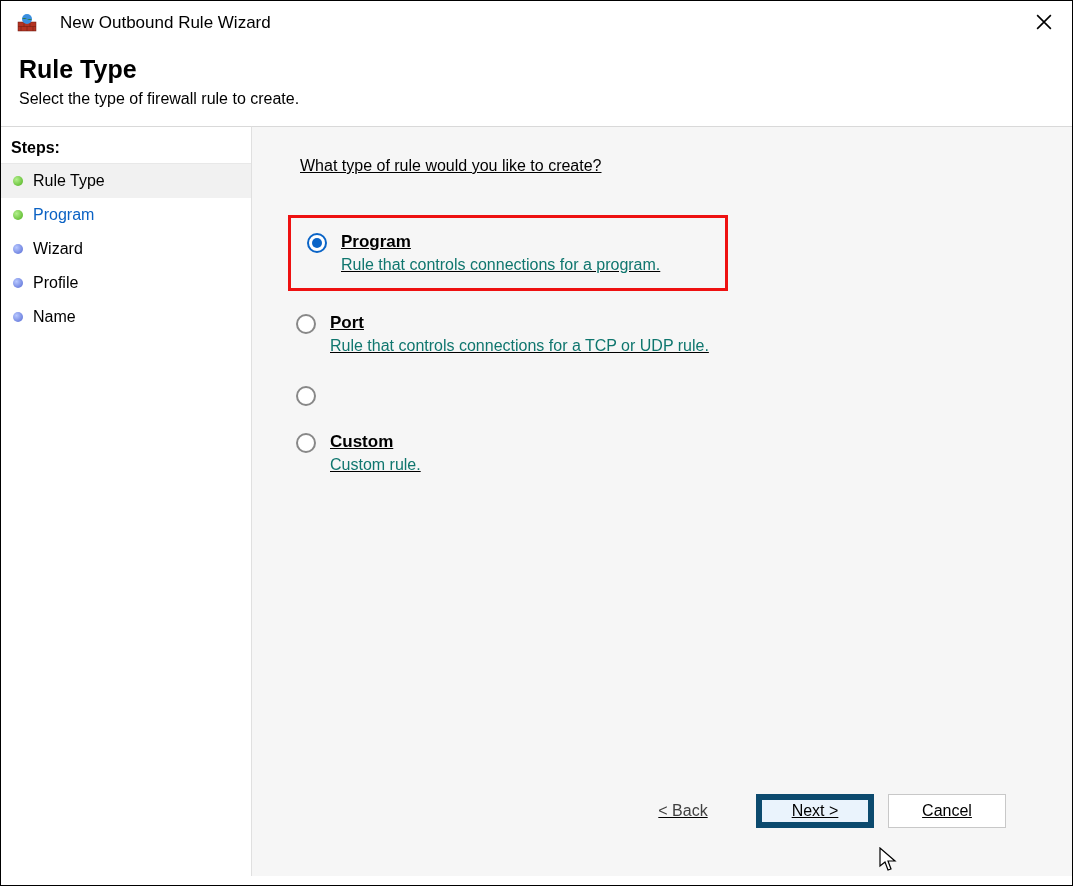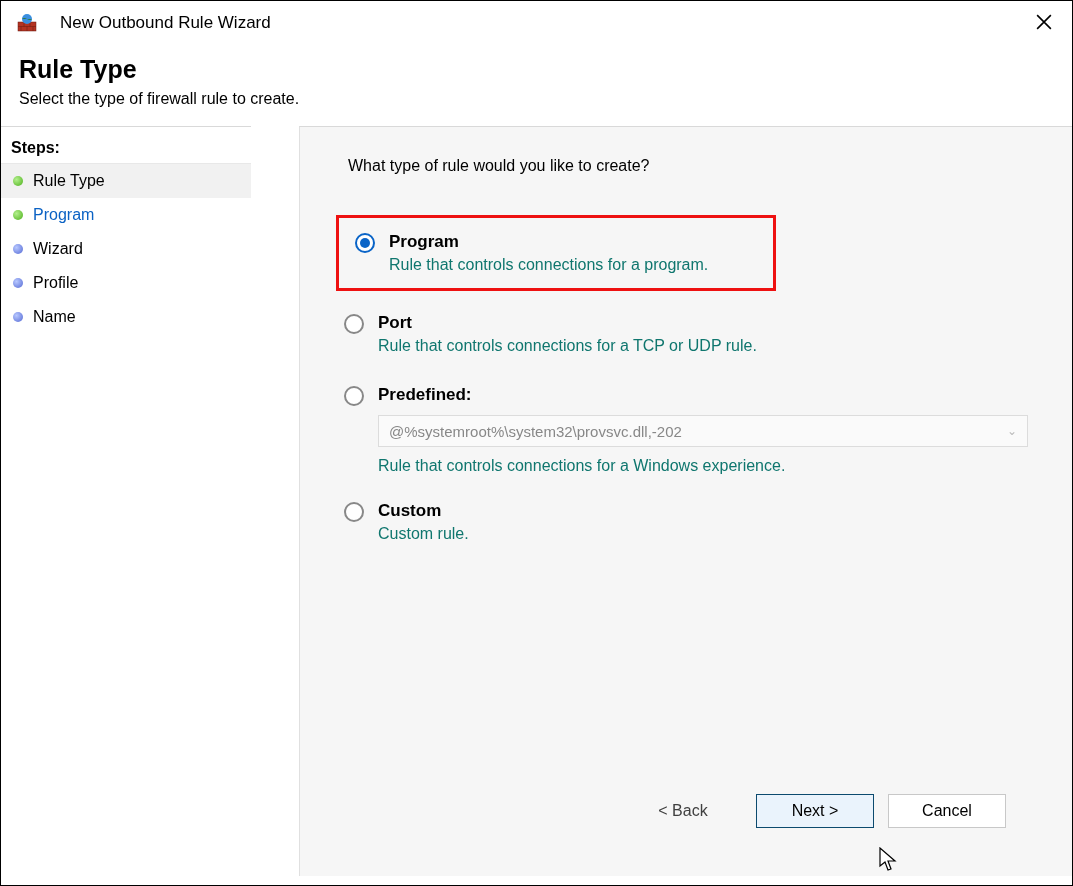--- a/index.html
+++ b/index.html
@@ -18,21 +18,21 @@
   }
   .titlebar-left { display:flex; align-items:center; gap:23px; }
   .app-icon { width:20px; height:20px; }
   .title-text { font-size:17px; }
   .close-x { font-size:20px; line-height:1; padding:4px 8px; cursor:default; }
   
   .heading-area { padding:10px 18px 18px 18px; }
   .page-title { font-size:25px; font-weight:700; margin:0 0 6px 0; }
   .page-subtitle { font-size:16px; margin:0; }
   
-  .split { display:flex; height:calc(886px - 44px - 92px);gap:48px; }
+  .split { display:flex; height:calc(886px - 44px - 92px); }
   .sidebar {
     width:250px; flex:0 0 250px;
     border-top:1px solid #d9d9d9;
     padding:10px 0 0 0; background:#fff;
   }
   .steps-header {
     font-weight:700; padding:2px 10px 6px 10px; font-size:16px;
     border-bottom:1px solid #e8e8e8;
   }
   .step-item {
@@ -42,21 +42,21 @@
   .step-item.current { background:#f1f1f1; }
   .step-item.link { color:#0b62c4; }
   .bullet { width:10px; height:10px; border-radius:50%; flex:0 0 10px; }
   .bullet.green { background: radial-gradient(circle at 35% 35%, #b3f08d, #4caf1a); }
   .bullet.blue  { background: radial-gradient(circle at 35% 35%, #b8c8ff, #5469d4); }
   
   .content {
     flex:1; background:#f6f6f6;
     border-top:1px solid #d9d9d9; border-left:1px solid #e0e0e0;
     padding:30px 36px 20px 36px; position:relative;
-    display:flex; flex-direction:column;
+    display:flex; flex-direction:column;text-decoration:underline;
   }
   .prompt { font-size:16px; margin-bottom:40px; padding-left:12px; }
   .options { flex:1; }
   .option-row { display:flex; align-items:flex-start; gap:14px; padding:4px 8px; margin-bottom:22px; }
   .highlight-box { border:3px solid #e11; padding:10px 8px 10px 8px; margin:0 0 18px 0; width:440px;}
   .highlight-box .option-row{ margin-bottom:0; }
   .radio {
     appearance:none; width:20px; height:20px; border:2px solid #888; border-radius:50%;
     margin:1px 0 0 0; position:relative; flex:0 0 20px; background:#fff; cursor:pointer;
   }
@@ -78,21 +78,21 @@
   
   .footer {
     display:flex; justify-content:flex-end; gap:14px;
     padding:16px 30px 28px 0;
   }
   .btn {
     width:118px; height:34px; font-size:16px; font-family:inherit;
     border:1px solid #c8c8c8; background:#fff; cursor:pointer;
   }
   .btn.ghost { border:none; background:transparent; color:#404040; cursor:default; }
-  .btn.primary { border:1px solid #0c4a6e; background:#eaf3fc; }
+  .btn.primary { border:6px solid #0c4a6e; background:#eaf3fc; }
   
   .cursor { position:absolute; left:878px; top:846px; pointer-events:none; }
 </style>
 </head>
 <body>
 
 <div class="titlebar">
   <div class="titlebar-left">
     <span class="app-icon">
       <svg viewBox="0 0 20 20" width="20" height="20">
@@ -166,28 +166,20 @@
       <div class="option-row">
         <input type="radio" class="radio" name="ruletype" style="">
         <div class="opt-texts">
           <span class="opt-label">Port</span>
           <span class="opt-desc">Rule that controls connections for a TCP or UDP rule.</span>
         </div>
       </div>
 
       <div class="option-row" style="margin-bottom:6px;">
         <input type="radio" class="radio" name="ruletype" style="">
-        <div class="opt-texts" style="width:100%;">
-          <span class="opt-label">Predefined:</span>
-          <div class="combo">
-            <span>@%systemroot%\system32\provsvc.dll,-202</span>
-            <span class="chev">⌄</span>
-          </div>
-          <span class="opt-desc">Rule that controls connections for a Windows experience.</span>
-        </div>
       </div>
 
       <div class="option-row" style="margin-top:18px;">
         <input type="radio" class="radio" name="ruletype" style="">
         <div class="opt-texts">
           <span class="opt-label">Custom</span>
           <span class="opt-desc">Custom rule.</span>
         </div>
       </div>
 

